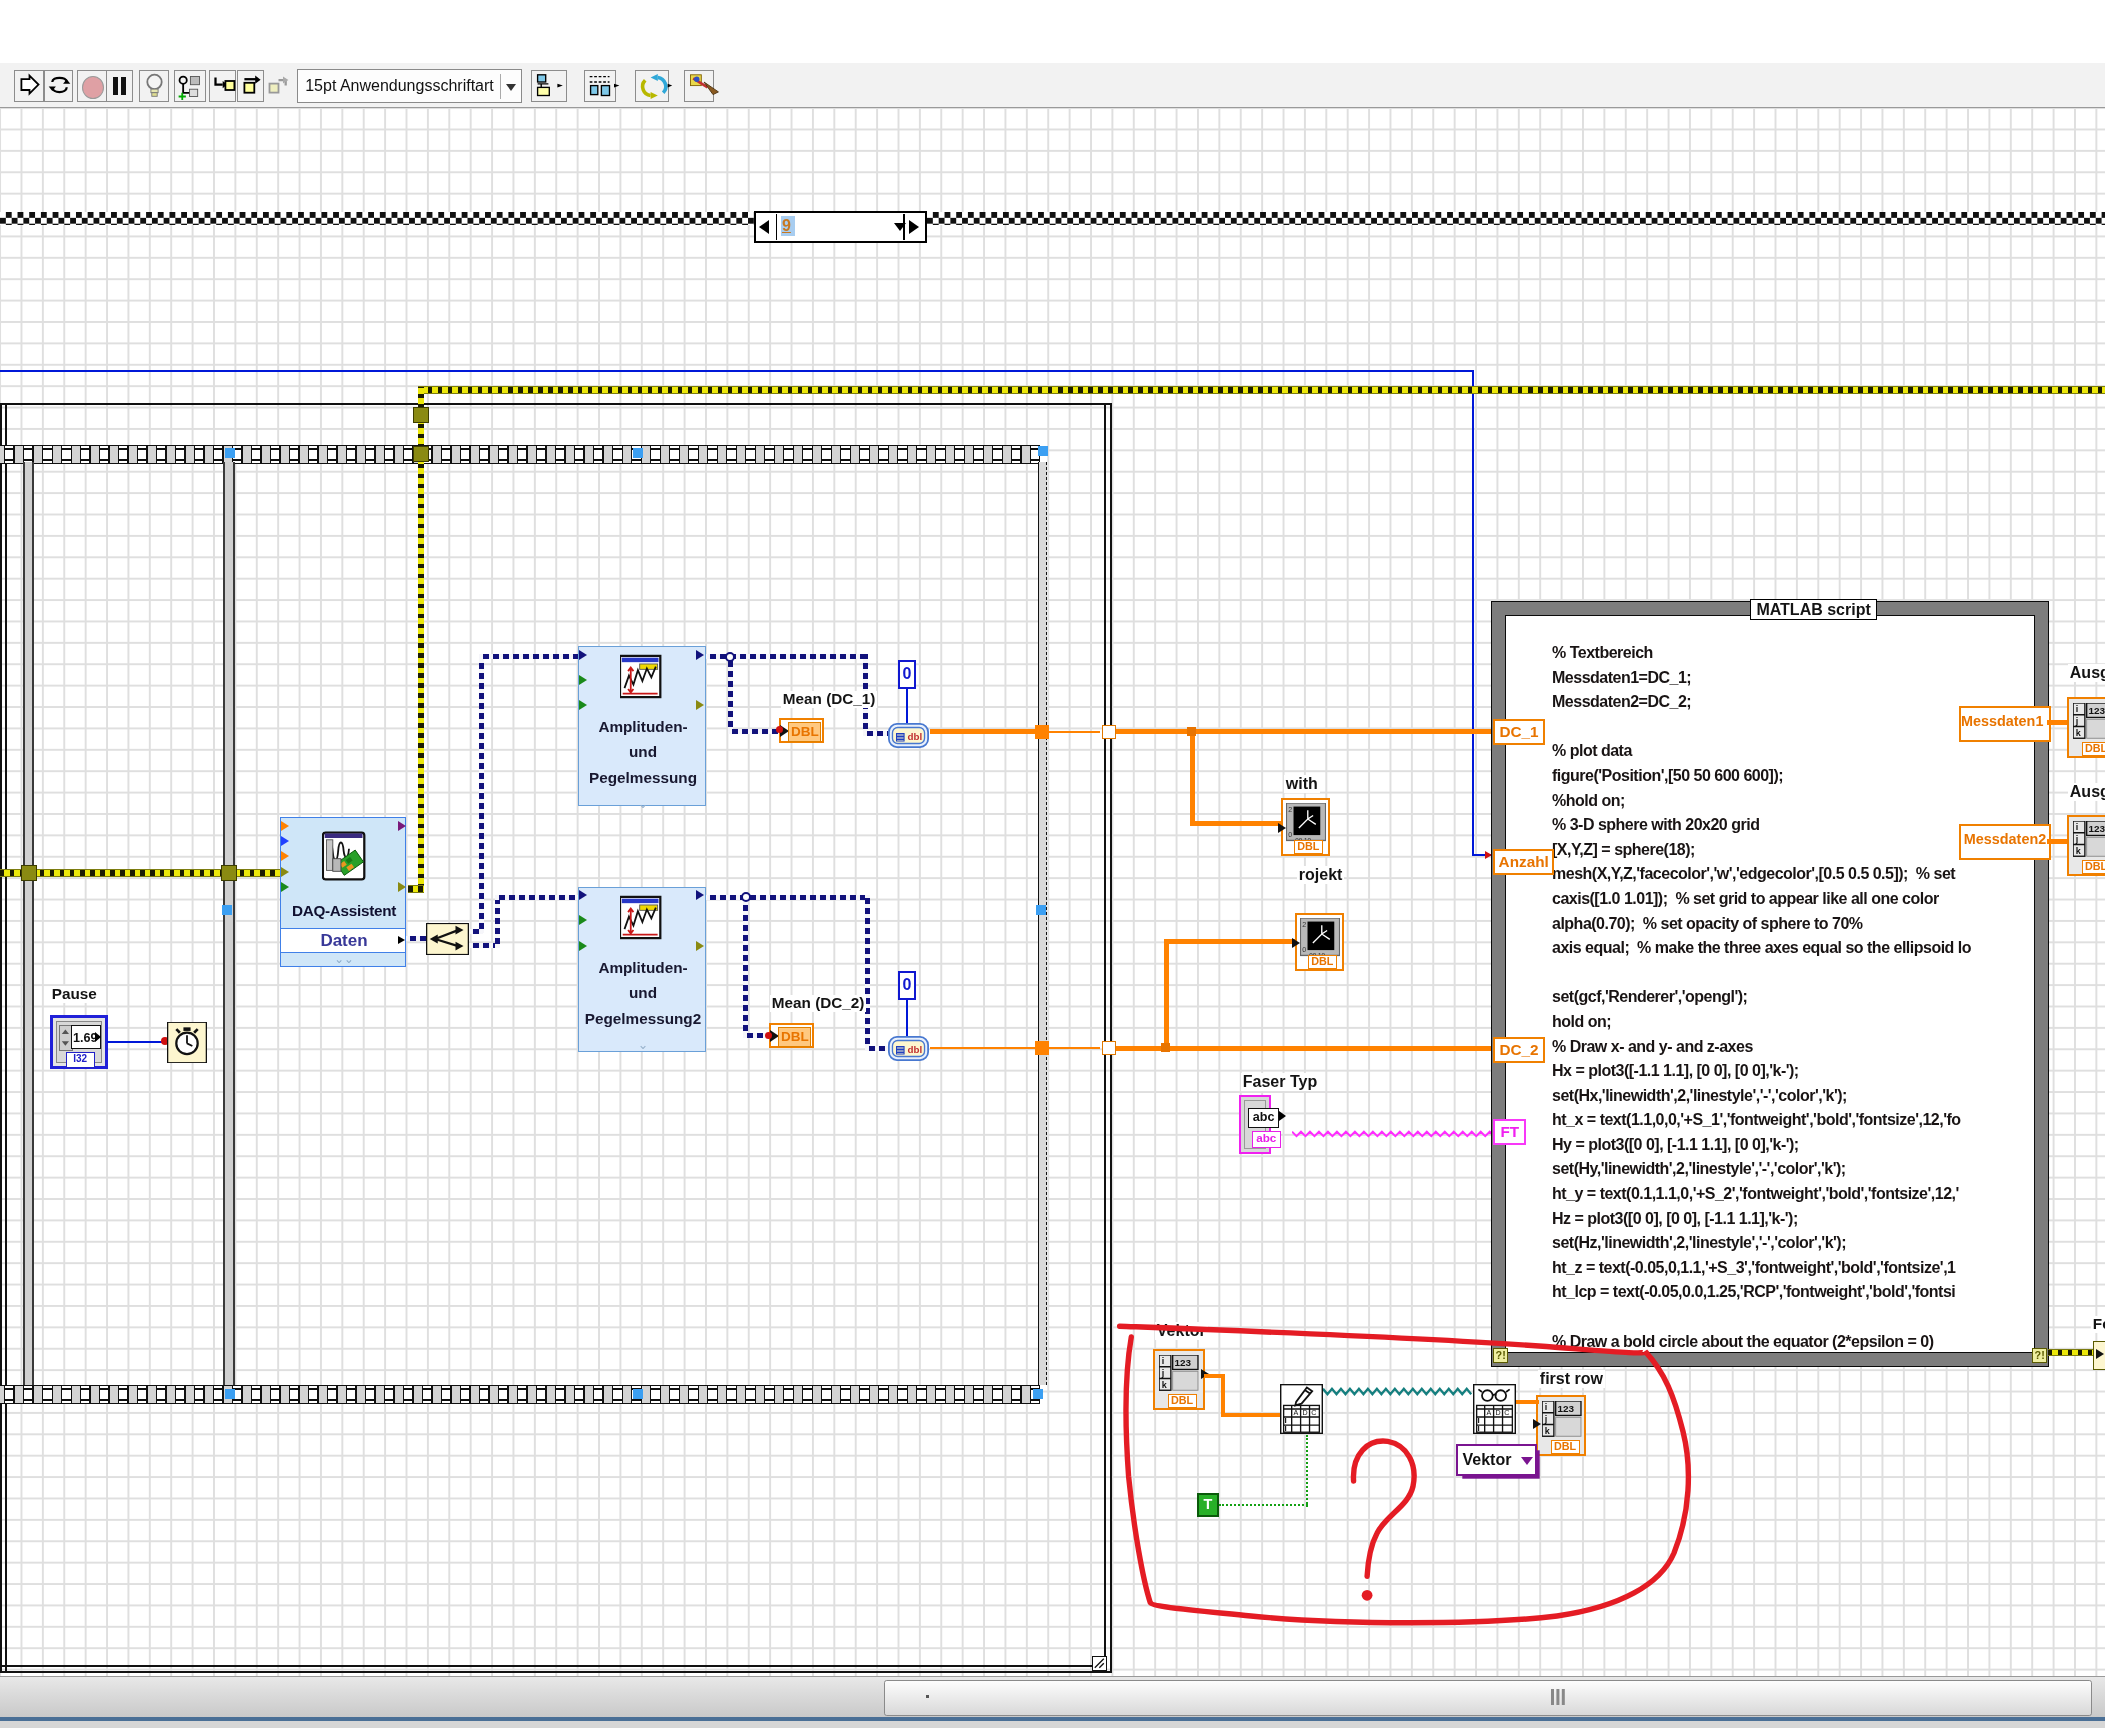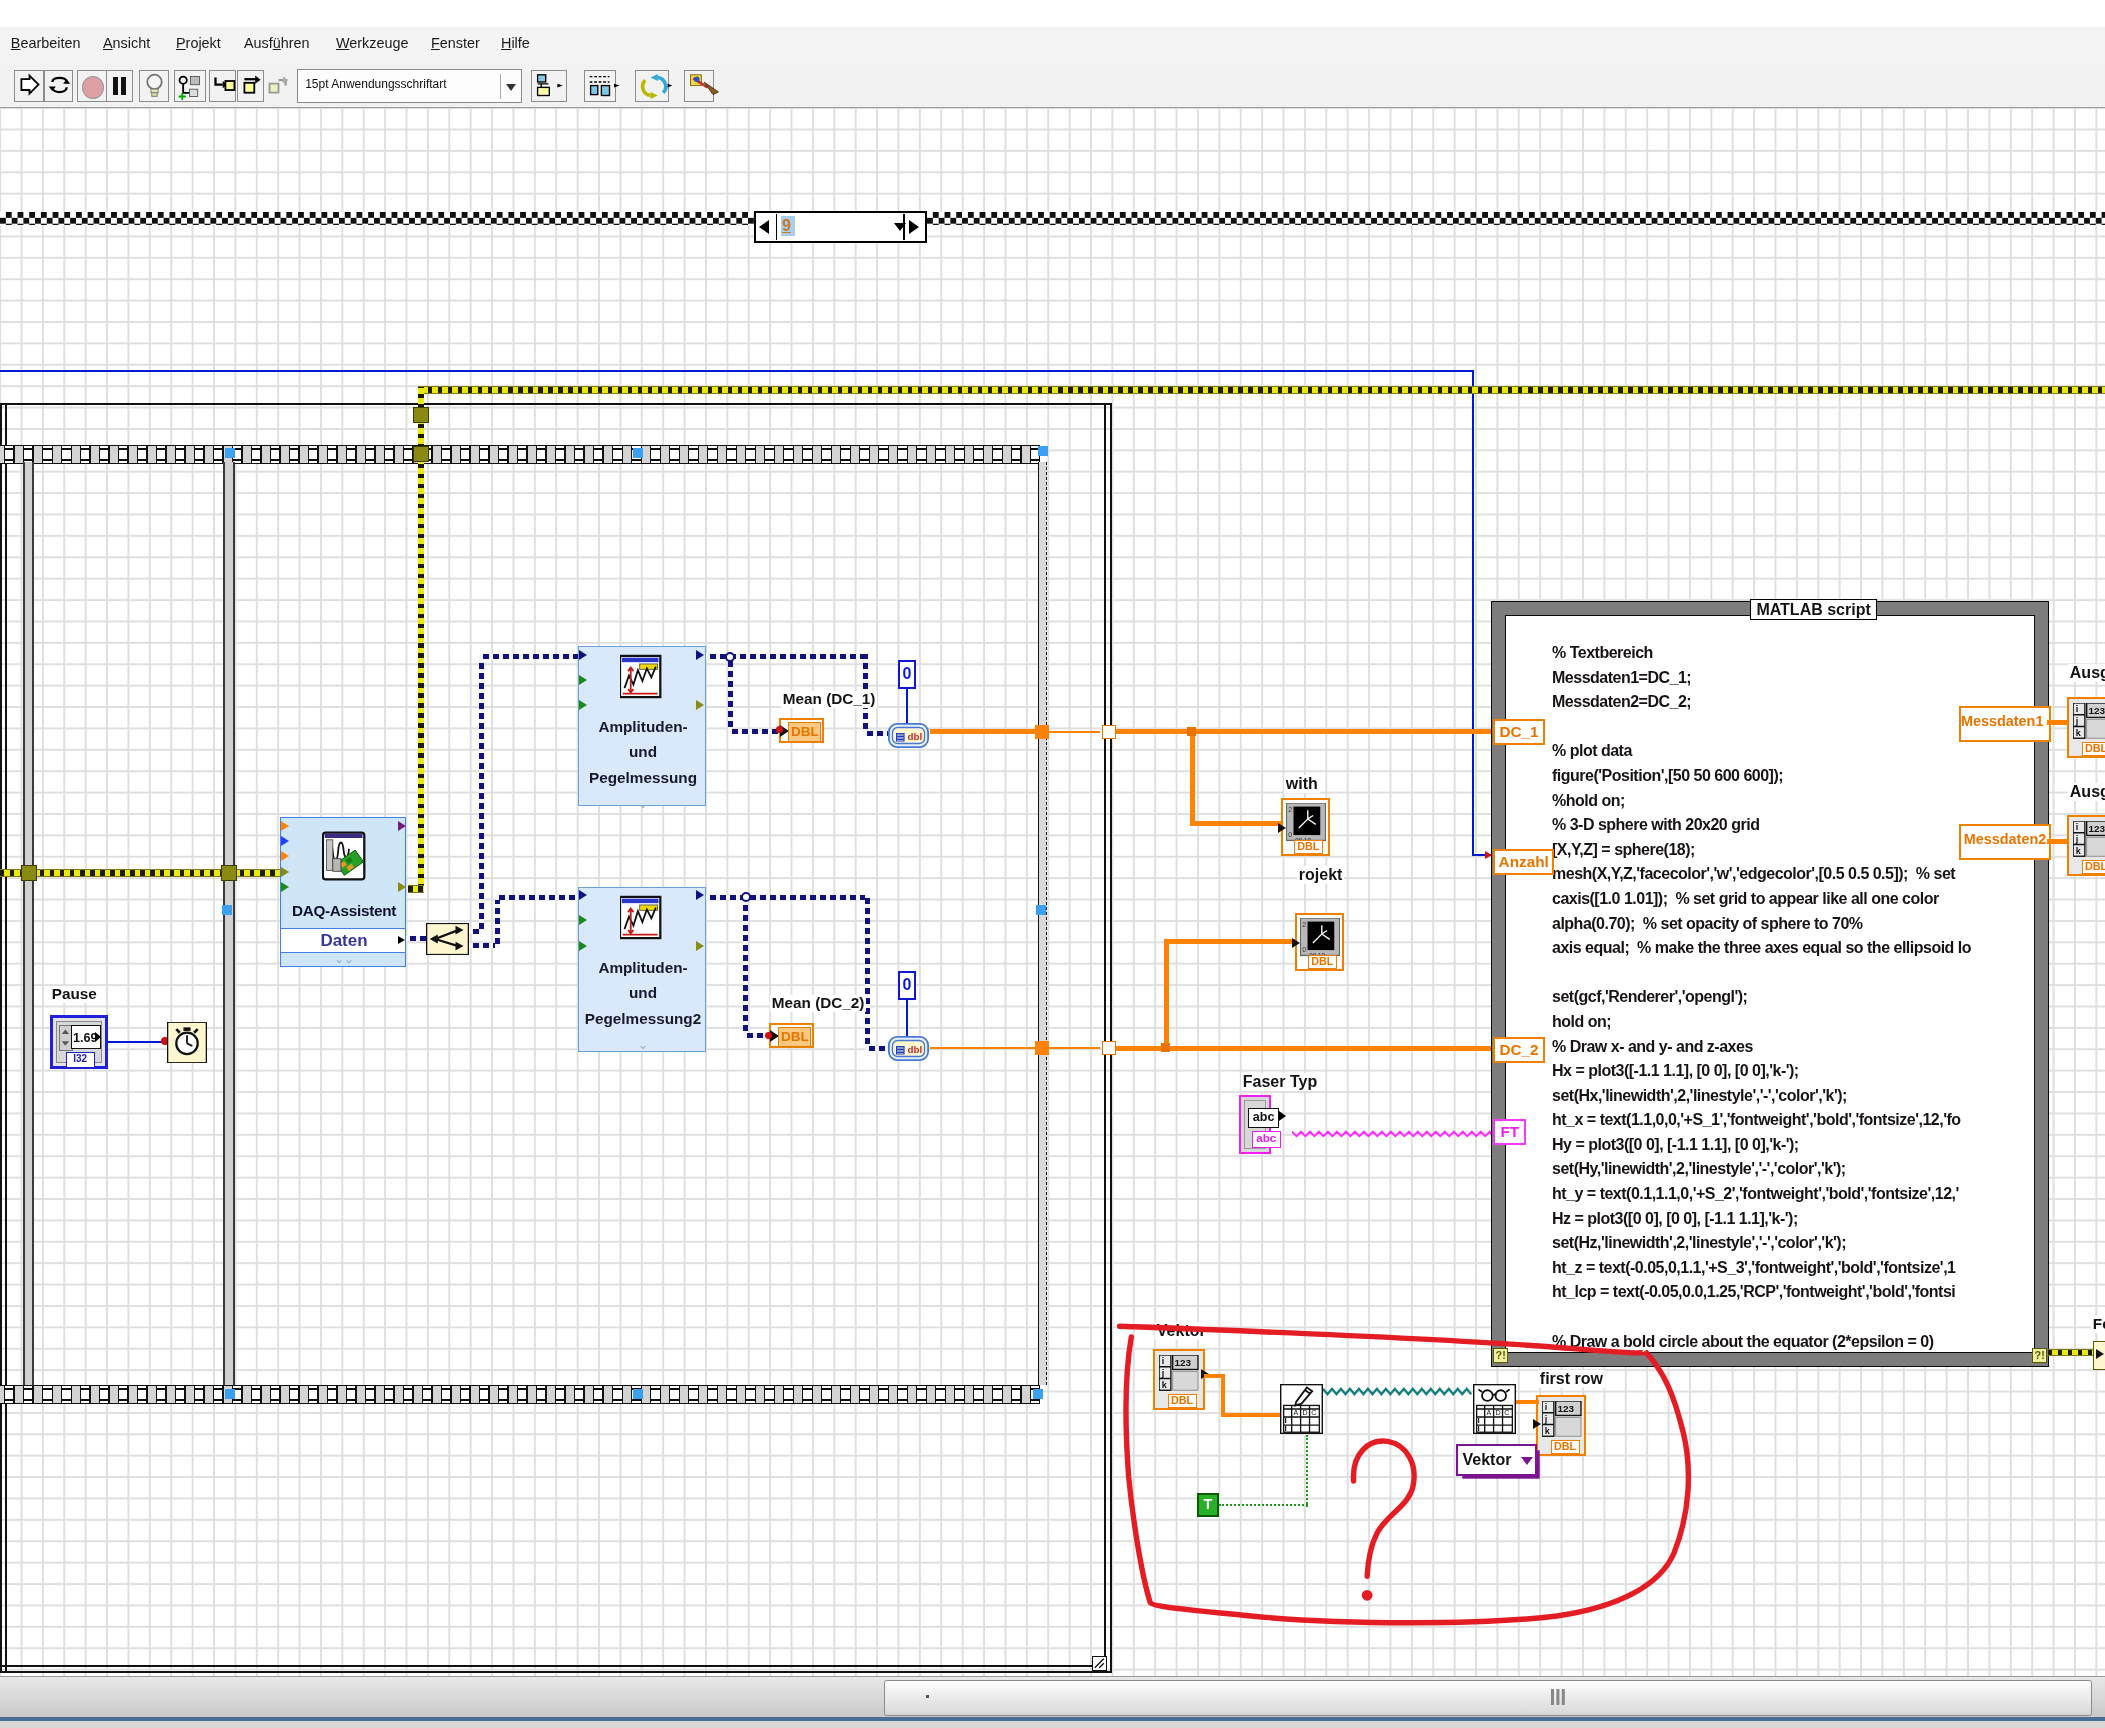--- a/index.html
+++ b/index.html
@@ -30,29 +30,20 @@
 .tun{position:absolute;width:14.4px;height:14.4px;background:#8a8a12;border:0.9px solid #3c3c00;}
 .otun{position:absolute;width:13.5px;height:13.5px;background:#ff8200;}
 .htun{position:absolute;width:11.7px;height:11.7px;background:#fff;border:1.8px solid #e07800;}
 .term{position:absolute;border:2.7px solid #f08000;background:#fff;color:#e87400;
  font-weight:700;white-space:nowrap;}
 .code{position:absolute;color:#191414;font-weight:700;font-size:16px;line-height:24.6px;
  letter-spacing:-0.5px;white-space:pre;}
 </style></head><body>
 <div id="win">
 <div class="ab grid" style="left:0;top:108px;width:2105px;height:1568px;"></div>
-<div class="ab" style="left:0;top:27px;width:2105px;height:36px;background:#f4f4f4;border-bottom:0.9px solid #e0e0e0;">
-      <div class="ab" style="left:10.8px;top:8px;font-size:14.4px;color:#1a1a1a;"><u>B</u>earbeiten</div>
-      <div class="ab" style="left:103px;top:8px;font-size:14.4px;color:#1a1a1a;"><u>A</u>nsicht</div>
-      <div class="ab" style="left:176px;top:8px;font-size:14.4px;color:#1a1a1a;"><u>P</u>rojekt</div>
-      <div class="ab" style="left:244px;top:8px;font-size:14.4px;color:#1a1a1a;">Ausf<u>ü</u>hren</div>
-      <div class="ab" style="left:336px;top:8px;font-size:14.4px;color:#1a1a1a;"><u>W</u>erkzeuge</div>
-      <div class="ab" style="left:431px;top:8px;font-size:14.4px;color:#1a1a1a;"><u>F</u>enster</div>
-      <div class="ab" style="left:501px;top:8px;font-size:14.4px;color:#1a1a1a;"><u>H</u>ilfe</div>
-    </div>
 <div class="ab" style="left:0;top:63px;width:2105px;height:45px;background:#f2f2f2;border-bottom:1.8px solid #9a9a9a;box-sizing:border-box;">
       <div class="ab" style="left:14.4px;top:7.2px;width:30px;height:32px;background:#f2f2f2;border:1.4px solid #8c8c8c;box-sizing:border-box;">
         <svg width="27" height="27" viewBox="0 0 30 30" style="position:absolute;left:0.9px;top:0.9px">
           <path d="M6 8 L15 8 L15 4 L25 14 L15 24 L15 20 L6 20 Z" fill="#fff" stroke="#000" stroke-width="2"></path>
         </svg>
       </div>
       <div class="ab" style="left:44px;top:7.2px;width:29px;height:32px;background:#f2f2f2;border:1.4px solid #8c8c8c;box-sizing:border-box;">
         <svg width="27" height="27" viewBox="0 0 30 30" style="position:absolute;left:0.9px;top:0.9px">
           <path d="M7 11 C7 5 23 5 23 11" fill="none" stroke="#000" stroke-width="2.5"></path>
           <path d="M23 17 C23 24 7 24 7 17" fill="none" stroke="#000" stroke-width="2.5"></path>
@@ -98,21 +89,21 @@
         </svg>
       </div>
       <div class="ab" style="left:264px;top:7.2px;width:27px;height:32px;">
         <svg width="27" height="27" viewBox="0 0 30 30" style="position:absolute;left:0.9px;top:0.9px">
           <rect x="5" y="14" width="10" height="10" fill="#efefc0" stroke="#999" stroke-width="2"></rect>
           <path d="M15 10 h8 v6" fill="none" stroke="#999" stroke-width="2.5"></path>
           <path d="M20 6 l6 4 l-6 4 z" fill="#aaa"></path>
         </svg>
       </div>
       <div class="ab" style="left:297px;top:6.3px;width:225px;height:34px;background:#fdfdfd;border:1.4px solid #8a8a8a;box-sizing:border-box;">
-        <div class="ab" style="left:7.2px;top:6.3px;font-size:12px;color:#111;">15pt Anwendungsschriftart</div>
+        <div class="ab" style="left:7.2px;top:6.3px;font-size:16px;color:#111;">15pt Anwendungsschriftart</div>
         <div class="ab" style="left:202px;top:3.6px;width:0.9px;height:25px;background:#aaa;"></div>
         <div class="ab" style="left:208px;top:13.5px;width:0;height:0;border-left:5.4px solid transparent;border-right:5.4px solid transparent;border-top:7.2px solid #333;"></div>
       </div>
       <div class="ab" style="left:531px;top:7.2px;width:36px;height:32px;background:#f2f2f2;border:1.4px solid #8c8c8c;box-sizing:border-box;">
         <svg width="36" height="27" viewBox="0 0 40 30" style="position:absolute;left:1.8px;top:1.8px">
           <rect x="4" y="2" width="9" height="8" fill="#7ec8e8" stroke="#000" stroke-width="1.5"></rect>
           <rect x="4" y="16" width="13" height="9" fill="#ffffaa" stroke="#000" stroke-width="1.5"></rect>
           <path d="M4 12 h12 M8 12 v4" stroke="#000" stroke-width="1.5"></path>
           <path d="M26 12 l6 2 l-6 2 z" fill="#000"></path>
         </svg>

